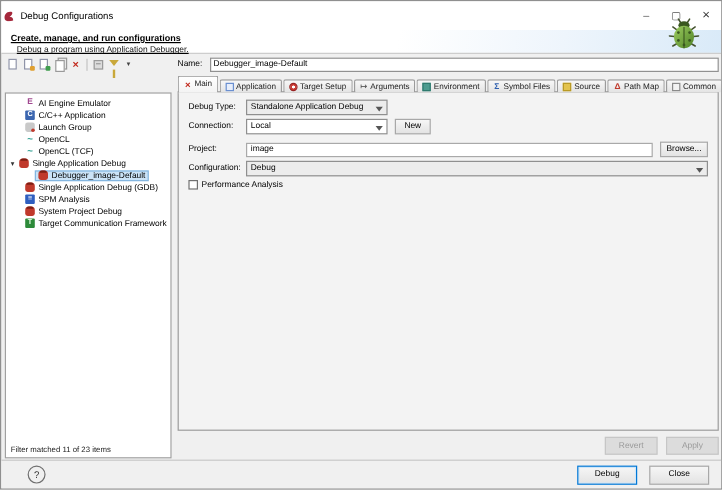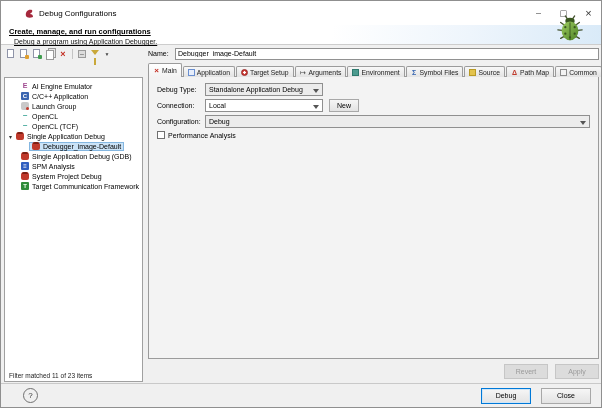--- a/index.html
+++ b/index.html
@@ -4,21 +4,21 @@
 <style>
   html,body{margin:0;padding:0;}
   body{
     width:602px;height:408px;position:relative;overflow:hidden;
     background:#f0f0f0;border:1px solid #8f8f8f;box-sizing:border-box;
     font-family:"Liberation Sans",sans-serif;color:#000;
     -webkit-font-smoothing:antialiased;
   }
   
   .titlebar{position:absolute;top:0;left:0;right:0;height:24px;background:#fff;
-    display:flex;align-items:center;padding-left:23px;box-sizing:border-box;}
+    display:flex;align-items:center;padding-left:1px;box-sizing:border-box;}
   .title-text{font-size:8px;margin-left:5px;}
   .win-controls{position:absolute;right:0;top:0;height:24px;display:flex;}
   .wc{width:25px;height:24px;display:flex;align-items:center;justify-content:center;
     font-size:9px;color:#555;}
   .wc-close{font-size:11px;color:#333;}
   
   .banner{position:absolute;top:24px;left:0;right:0;height:20px;
     background:linear-gradient(100deg,#ffffff 55%,#eef5fc 78%,#d9eaf8 100%);
     border-bottom:1px solid #cdcdcd;box-sizing:border-box;padding:2px 0 0 8px;text-decoration:underline;}
   .banner-title{font-size:7.5px;font-weight:bold;}
@@ -306,20 +306,25 @@
       </div>
     </div>
     <div class="frow">
       <span class="flabel">Connection:</span>
       <div class="combo combo-w">
         <span>Local</span>
         <span class="arr"></span>
       </div>
       <button class="btn new-btn">New</button>
     </div>
+    <div class="frow" style="margin-top:6px;">
+      <span class="flabel">Project:</span>
+      <input type="text" class="proj-input" value="image" style="">
+      <button class="btn browse-btn">Browse...</button>
+    </div>
     <div class="frow">
       <span class="flabel">Configuration:</span>
       <div class="combo combo-gray combo-flex">
         <span>Debug</span>
         <span class="arr"></span>
       </div>
     </div>
     <div class="chk-row">
       <span class="checkbox"></span>
       <span>Performance Analysis</span>

